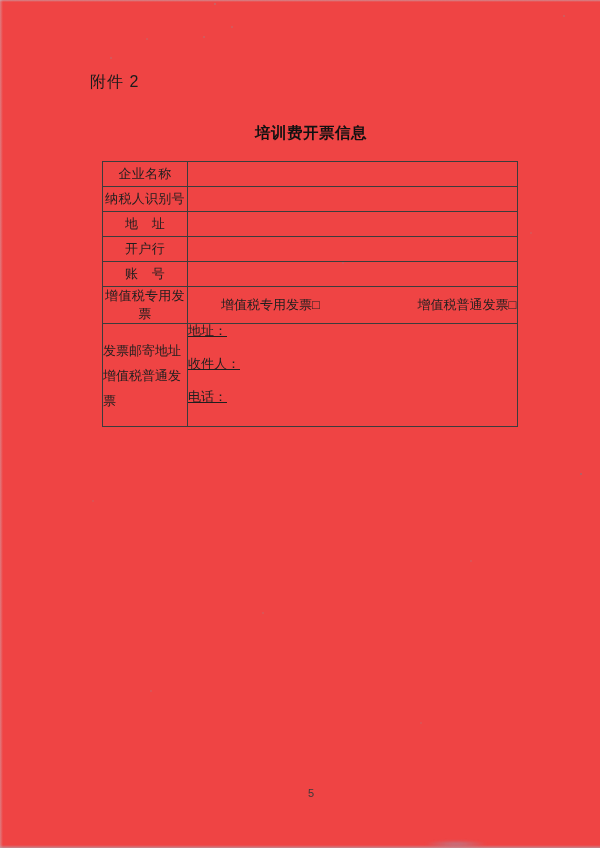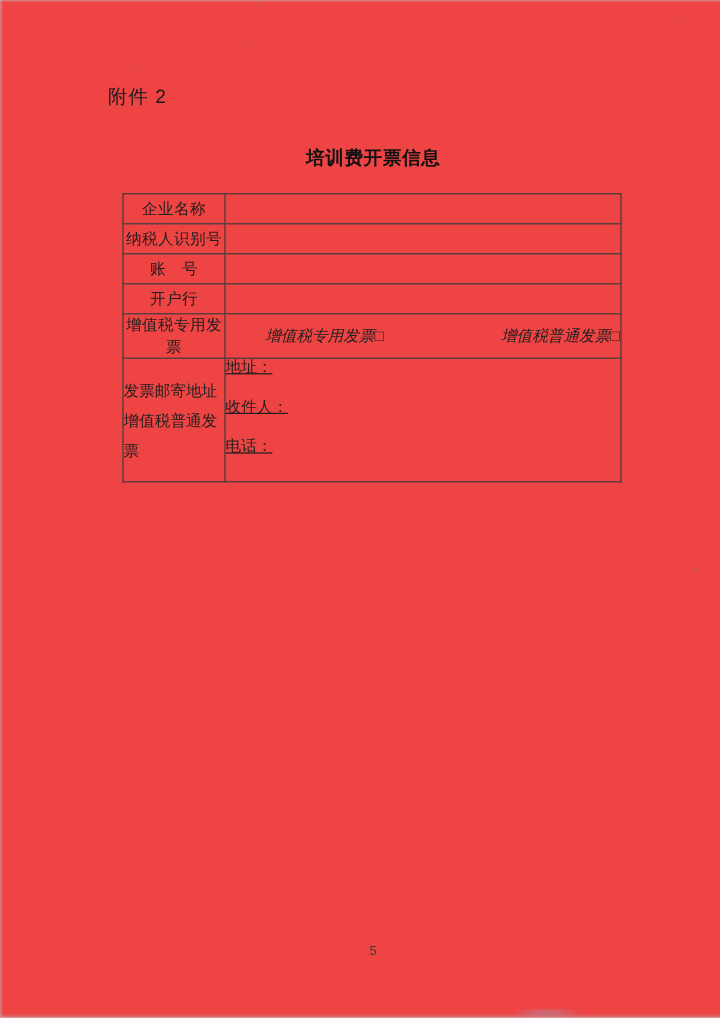--- a/index.html
+++ b/index.html
@@ -62,21 +62,21 @@
     border:1px solid #3c3c3c;
     font-size:13px;color:#1f1f1f;
     padding:0;
   }
   col.c1{width:85px;}
   td.lbl{
     text-align:center;vertical-align:middle;
     height:24px;
     letter-spacing:0.3px;
   }
-  td.val{background:transparent;font-style:italic;}
+  td.val{background:transparent;}
   td.types{vertical-align:middle;}
   .opt{display:inline-block;white-space:nowrap;}
   .opt1{margin-left:33px;}
   .opt2{margin-left:94px;}
   .cb{display:inline;}
   td.mail-lbl{
     text-align:left;vertical-align:middle;
     padding-left:6px;line-height:25px;
     height:102px;
   }
@@ -115,25 +115,29 @@
     <tbody>
         <tr>
       <td class="lbl">企业名称</td>
       <td class="val"></td>
     </tr>
     <tr>
       <td class="lbl">纳税人识别号</td>
       <td class="val"></td>
     </tr>
     <tr>
-      <td class="lbl">账　号</td>
+      <td class="lbl">地　址</td>
       <td class="val"></td>
     </tr>
     <tr>
       <td class="lbl">开户行</td>
+      <td class="val"></td>
+    </tr>
+    <tr>
+      <td class="lbl">账　号</td>
       <td class="val"></td>
     </tr>
 
     <tr>
       <td class="lbl">增值税专用发票</td>
       <td class="val types">
         <span class="opt opt1"><span>增值税专用发票</span><span class="cb">□</span></span>
         <span class="opt opt2"><span>增值税普通发票</span><span class="cb">□</span></span>
       </td>
     </tr>

